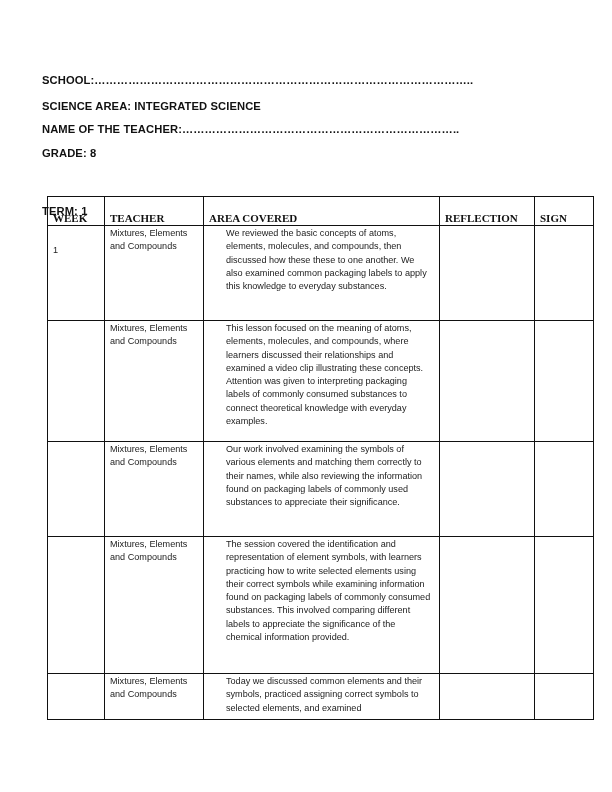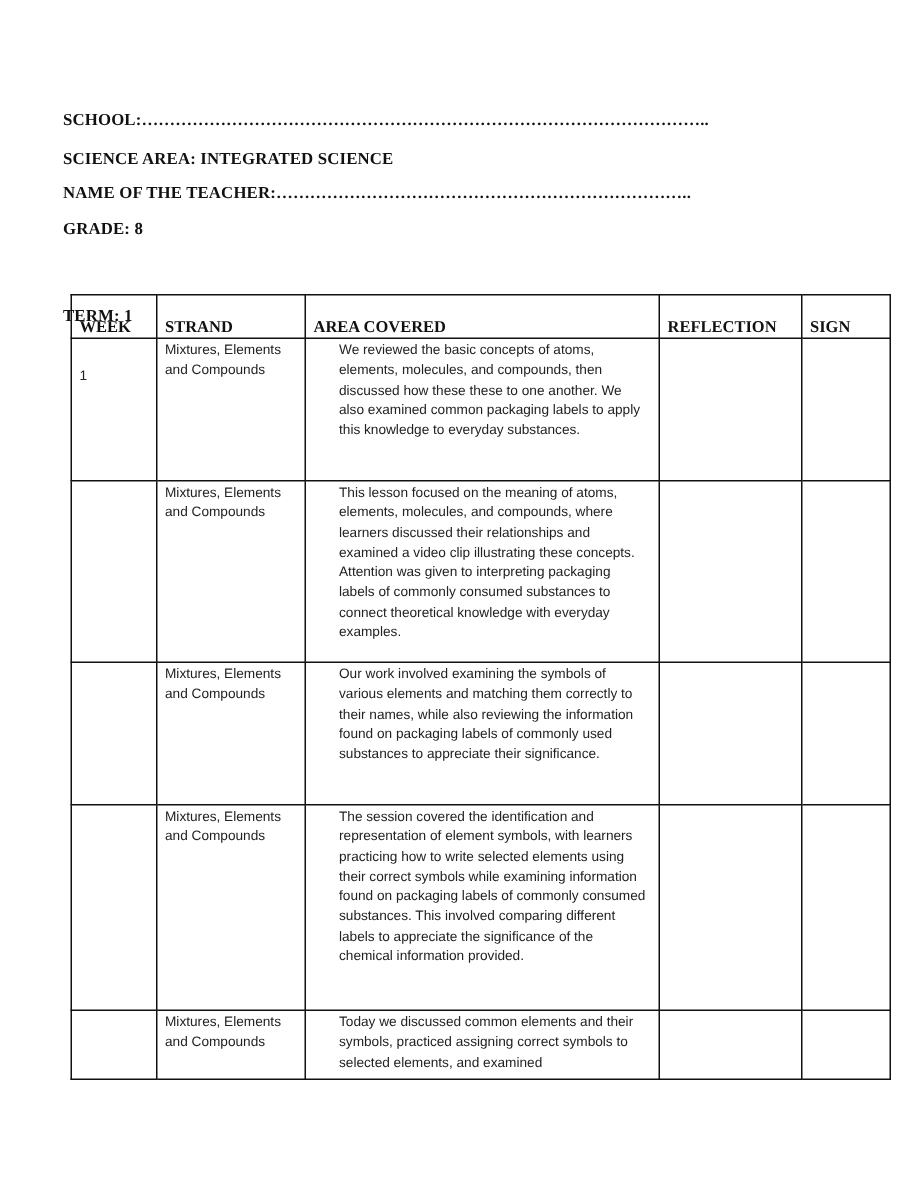--- a/index.html
+++ b/index.html
@@ -1,17 +1,17 @@
 <!DOCTYPE html>
 <html><head>
 <meta charset="utf-8">
 <style>
   html, body { margin: 0; padding: 0; background: #ffffff; }
   body { width: 612px; height: 792px; position: relative; overflow: hidden; color: #111; }
-  .hdr { position: absolute; left: 42px; font-family: Liberation Serif, serif; font-weight: bold; font-size: 11.2px; white-space: nowrap; letter-spacing: 0.1px; }
+  .hdr { position: absolute; left: 42px; font-family: Liberation Sans, sans-serif; font-weight: bold; font-size: 11.2px; white-space: nowrap; letter-spacing: 0.1px; }
   table.log { position: absolute; left: 47px; top: 196px; border-collapse: collapse; table-layout: fixed; width: 546px; }
   table.log td, table.log th { border: 1px solid #111; vertical-align: top; padding: 0; }
   table.log th { font-family: "Liberation Serif", serif; font-weight: bold; font-size: 11px; text-align: left; height: 29px; padding: 15px 0 0 5px; box-sizing: border-box; }
   table.log td { font-family: "Liberation Sans", sans-serif; font-size: 9.1px; line-height: 13.3px; color: #222; }
   .c-week { padding: 18px 0 0 5px !important; }
   .c-strand { padding: 1px 0 0 5px !important; }
   .c-work { padding: 1px 6px 4px 22px !important; }
 </style>
 </head>
 <body>
@@ -26,21 +26,21 @@
   <colgroup>
     <col style="width:57px">
       <col style="width:99px">
       <col style="width:236px">
       <col style="width:95px">
       <col style="width:59px">
   </colgroup>
   <thead>
     <tr>
       <th>WEEK</th>
-      <th>STRAND</th>
+      <th>TEACHER</th>
       <th>AREA COVERED</th>
       <th>REFLECTION</th>
       <th>SIGN</th>
     </tr>
   </thead>
   <tbody>
     <tr style="height:95px">
       <td class="c-week">1</td>
       <td class="c-strand">Mixtures, Elements and Compounds</td>
       <td class="c-work">We reviewed the basic concepts of atoms, elements, molecules, and compounds, then discussed how these these to one another. We also examined common packaging labels to apply this knowledge to everyday substances.</td>

